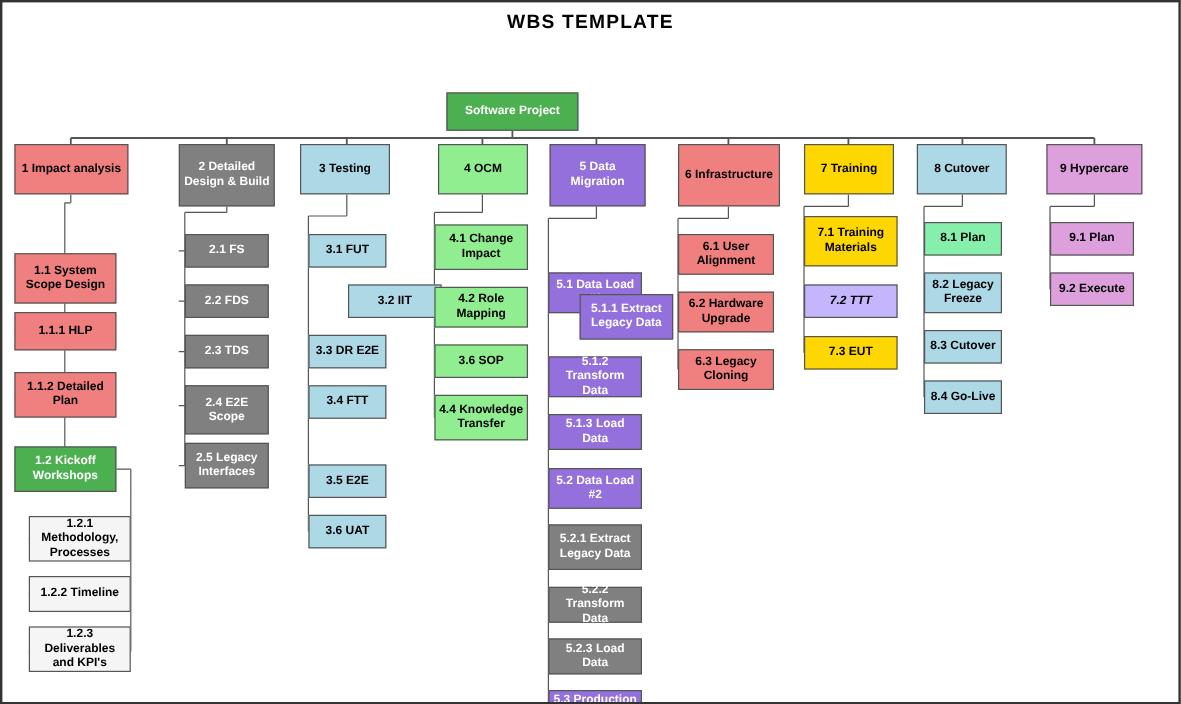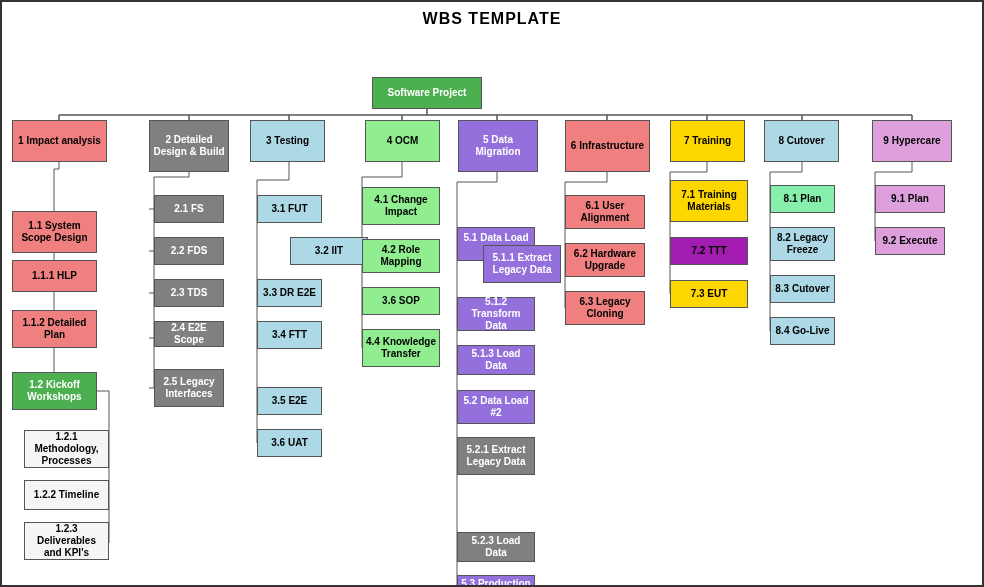--- a/index.html
+++ b/index.html
@@ -225,21 +225,21 @@
 
   <div class="node" style="left:152px;top:163px;width:70px;height:28px;background:#808080;color:#fff;">
     <span>2.1 FS</span>
   </div>
   <div class="node" style="left:152px;top:205px;width:70px;height:28px;background:#808080;color:#fff;">
     <span>2.2 FDS</span>
   </div>
   <div class="node" style="left:152px;top:247px;width:70px;height:28px;background:#808080;color:#fff;">
     <span>2.3 TDS</span>
   </div>
-  <div class="node" style="left:152px;top:289px;width:70px;height:26px;background:#808080;color:#fff;">
+  <div class="node" style="left:152px;top:289px;width:70px;height:41px;background:#808080;color:#fff;">
     <span>2.4 E2E Scope</span>
   </div>
   <div class="node" style="left:152px;top:337px;width:70px;height:38px;background:#808080;color:#fff;">
     <span>2.5 Legacy Interfaces</span>
   </div>
 
   <div class="node" style="left:255px;top:163px;width:65px;height:28px;background:#add8e6;">
     <span>3.1 FUT</span>
   </div>
   <div class="node" style="left:255px;top:205px;width:78px;height:28px;background:#add8e6;margin-left:33px;">
@@ -282,41 +282,44 @@
   </div>
   <div class="node" style="left:455px;top:313px;width:78px;height:30px;background:#9370DB;color:#fff;">
     <span>5.1.3 Load Data</span>
   </div>
   <div class="node" style="left:455px;top:358px;width:78px;height:34px;background:#9370DB;color:#fff;">
     <span>5.2 Data Load #2</span>
   </div>
   <div class="node" style="left:455px;top:405px;width:78px;height:38px;background:#808080;color:#fff;">
     <span>5.2.1 Extract Legacy Data</span>
   </div>
+  <div class="node" style="left:455px;top:457px;width:78px;height:30px;background:#808080;color:#fff;">
+    <span>5.2.2 Transform Data</span>
+  </div>
   <div class="node" style="left:455px;top:500px;width:78px;height:30px;background:#808080;color:#fff;">
     <span>5.2.3 Load Data</span>
   </div>
   <div class="node" style="left:455px;top:543px;width:78px;height:30px;background:#9370DB;color:#fff;">
     <span>5.3 Production Load</span>
   </div>
 
   <div class="node" style="left:563px;top:163px;width:80px;height:34px;background:#f08080;">
     <span>6.1 User Alignment</span>
   </div>
   <div class="node" style="left:563px;top:211px;width:80px;height:34px;background:#f08080;">
     <span>6.2 Hardware Upgrade</span>
   </div>
   <div class="node" style="left:563px;top:259px;width:80px;height:34px;background:#f08080;">
     <span>6.3 Legacy Cloning</span>
   </div>
 
   <div class="node" style="left:668px;top:148px;width:78px;height:42px;background:#FFD700;">
     <span>7.1 Training Materials</span>
   </div>
-  <div class="node" style="left:668px;top:205px;width:78px;height:28px;background:#a21caf;">
+  <div class="node" style="left:668px;top:205px;width:78px;height:28px;background:#c4b5fd;font-style:italic;">
     <span>7.2 TTT</span>
   </div>
   <div class="node" style="left:668px;top:248px;width:78px;height:28px;background:#FFD700;">
     <span>7.3 EUT</span>
   </div>
 
   <div class="node" style="left:768px;top:153px;width:65px;height:28px;background:#86efac;">
     <span>8.1 Plan</span>
   </div>
   <div class="node" style="left:768px;top:195px;width:65px;height:34px;background:#add8e6;">

